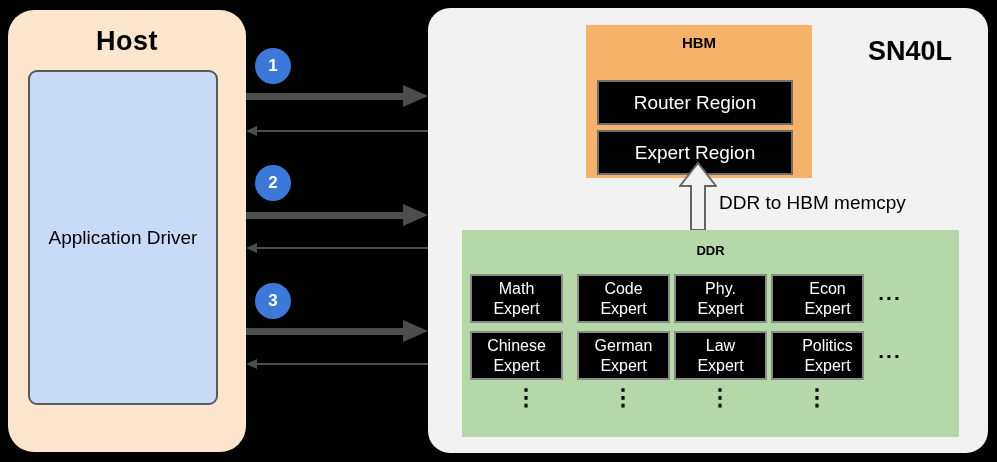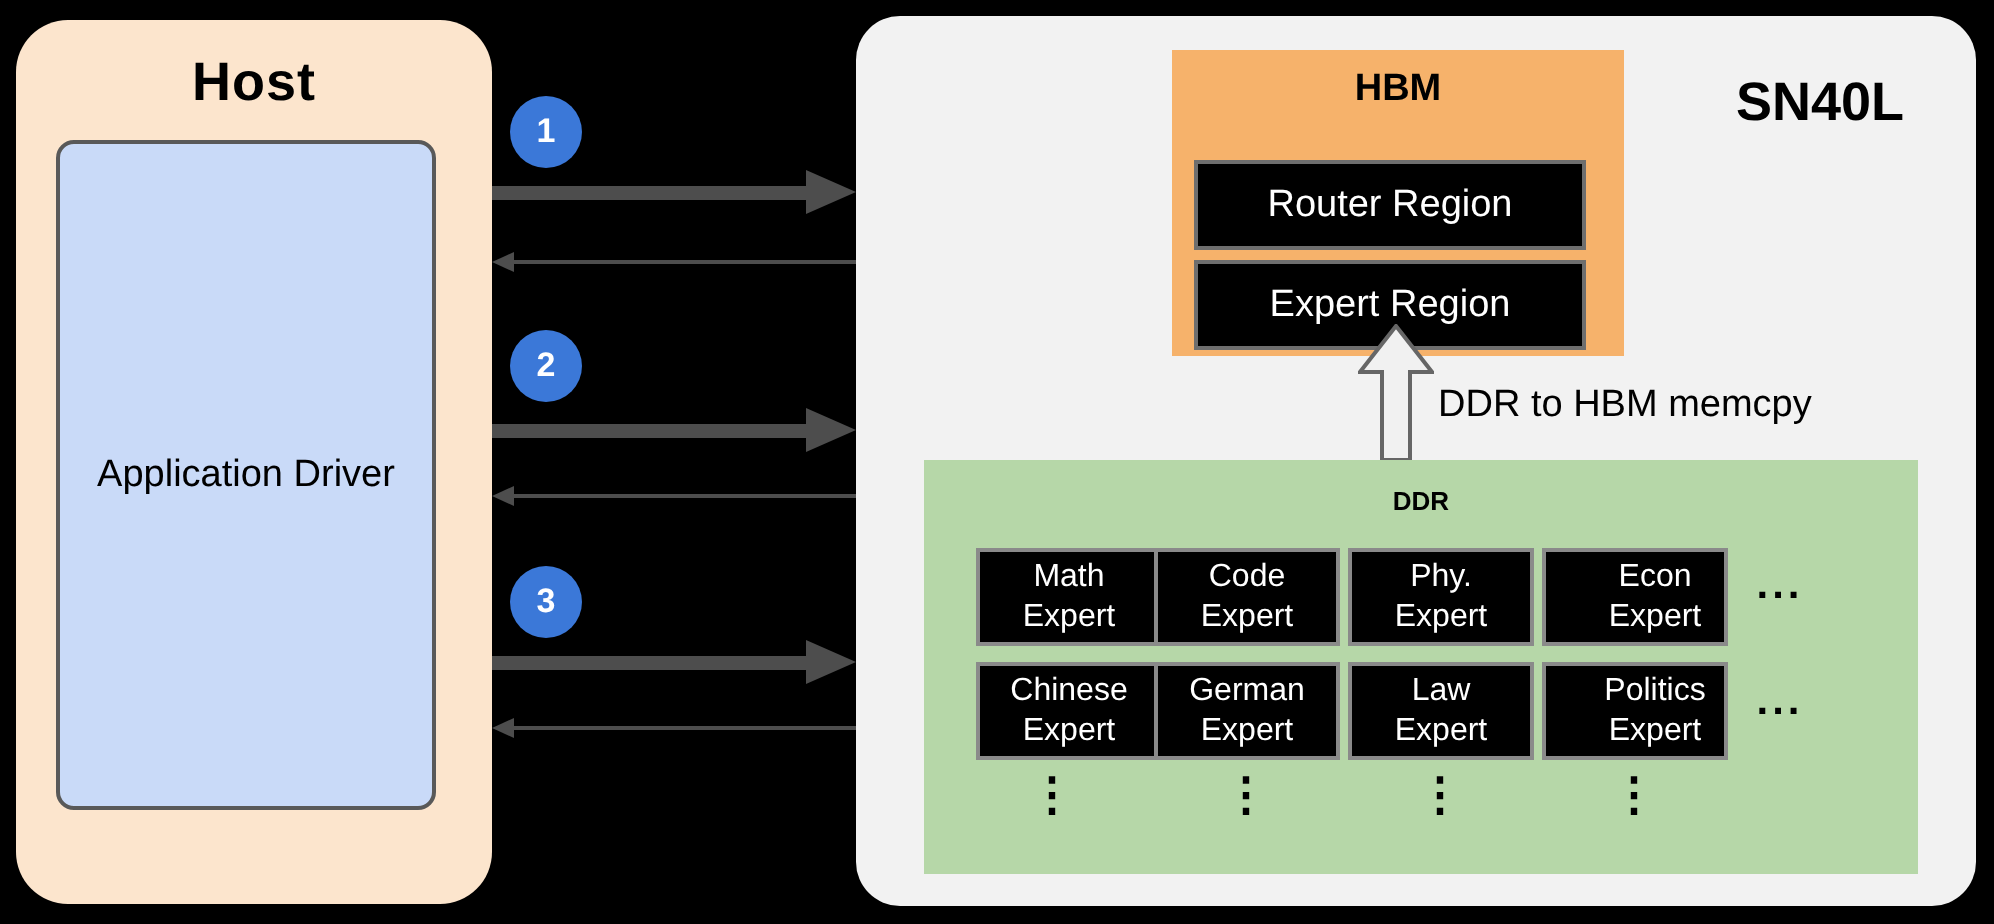--- a/index.html
+++ b/index.html
@@ -37,21 +37,21 @@
   .sn40l-label{
     position:absolute;left:440px;top:28px;width:100px;text-align:left;
     font-size:27px;font-weight:bold;
   }
   .hbm-box{
     position:absolute;left:158px;top:17px;width:226px;height:153px;
     background:#F6B26B;
   }
   .hbm-title{
     position:absolute;top:9px;left:0;width:100%;text-align:center;
-    font-size:19px;font-weight:bold;
+    font-size:15px;font-weight:bold;
   }
   .region-box{
     position:absolute;left:11px;width:196px;height:45px;
     background:#000;border:2px solid #6e6e6e;box-sizing:border-box;
     display:flex;align-items:center;justify-content:center;
     color:#fff;font-size:19px;margin-top:11px;
   }
   .region-router{top:44px;}
   .region-expert{top:94px;}
   .memcpy-arrow{position:absolute;left:251px;top:154px;}
@@ -66,21 +66,21 @@
     position:absolute;top:13px;left:0;width:100%;text-align:center;
     font-size:13px;font-weight:bold;
   }
   .expert-cell{
     position:absolute;width:93px;height:49px;
     background:#000;border:2px solid #8a8a8a;box-sizing:border-box;
     display:flex;flex-direction:column;align-items:center;justify-content:center;
     color:#fff;font-size:16px;line-height:1.23;text-align:center;
   }
   .row1{top:44px;} .row2{top:101px;}
-  .c1{left:26px;} .c2{left:115px;} .c3{left:212px;} .c4{left:309px;padding-left:20px;}
+  .c1{left:8px;} .c2{left:115px;} .c3{left:212px;} .c4{left:309px;padding-left:20px;}
   .h-ellipsis{
     position:absolute;left:398px;width:60px;text-align:center;
     font-size:21px;font-weight:bold;letter-spacing:2px;
   }
   .he1{top:51px;} .he2{top:109px;}
   .v-ellipsis{
     position:absolute;top:155px;width:40px;text-align:center;
     font-size:23px;font-weight:bold;line-height:1.1;
   }
   .v1{left:44px;} .v2{left:141px;} .v3{left:238px;} .v4{left:335px;}

